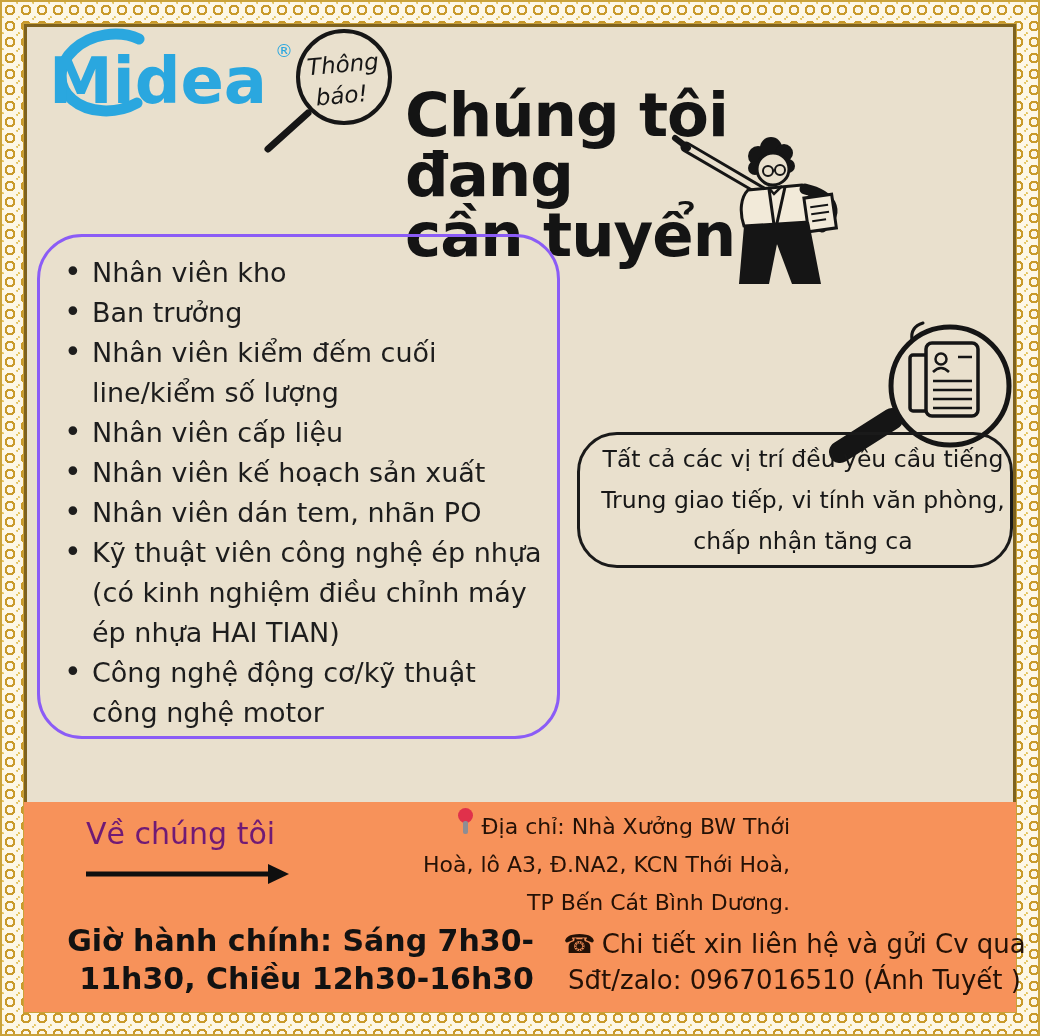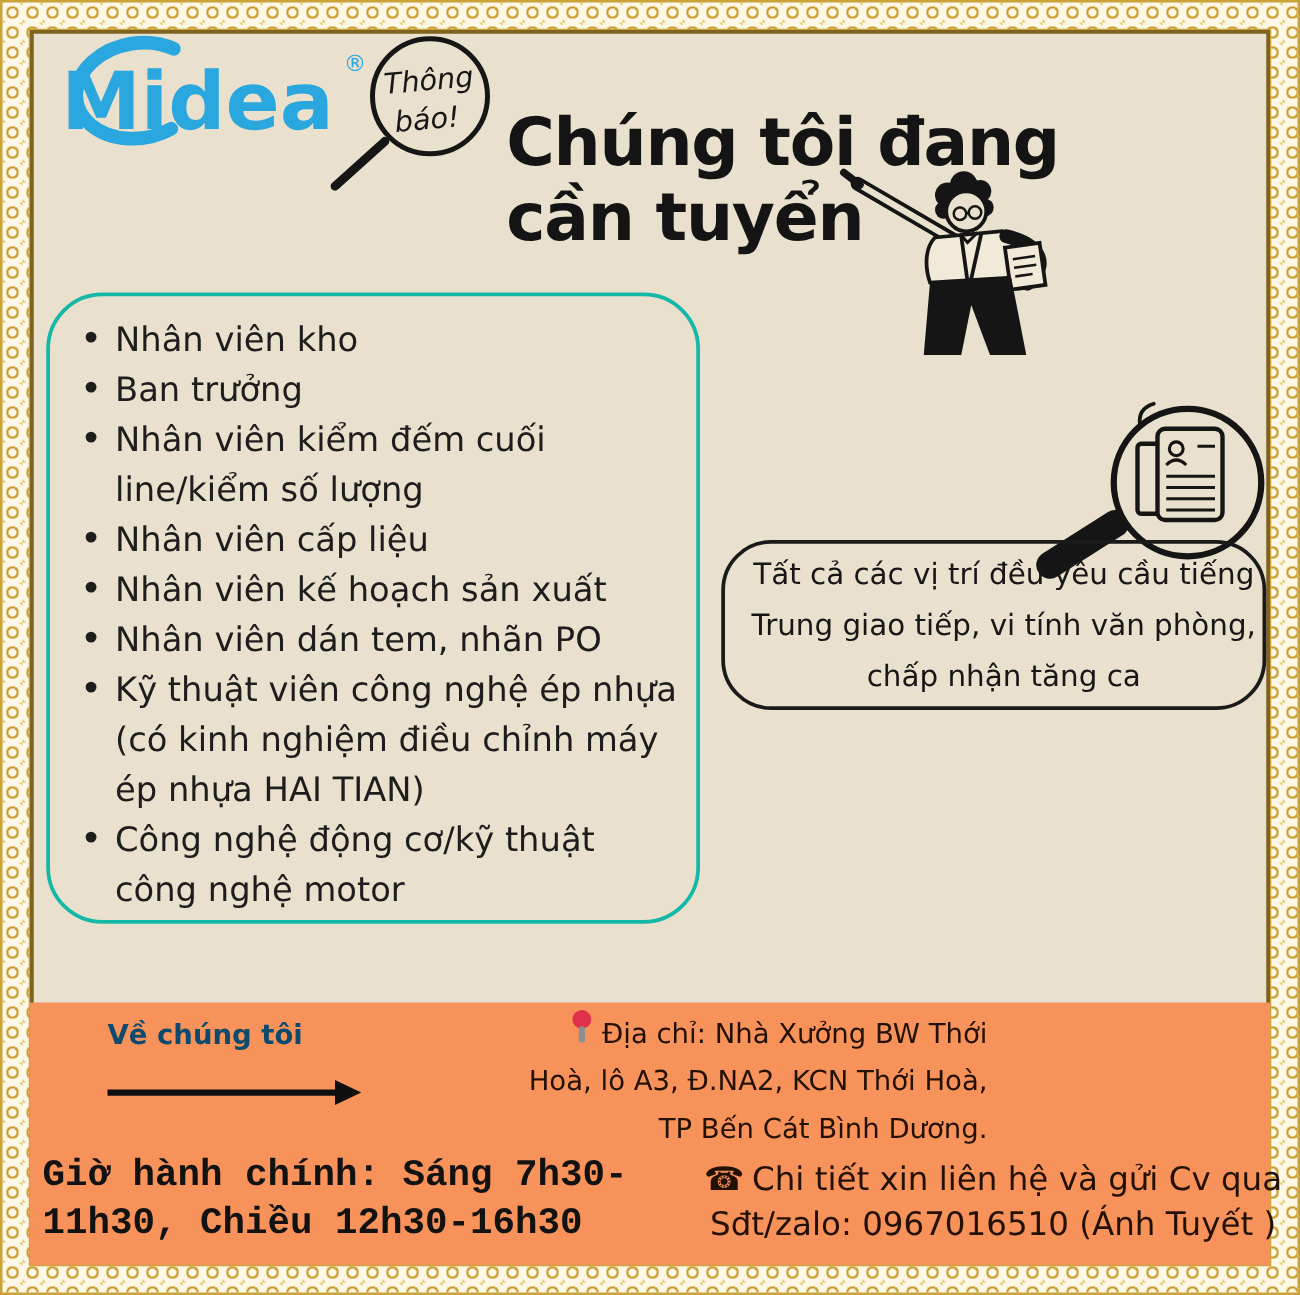--- a/index.html
+++ b/index.html
@@ -21,59 +21,59 @@
   }
   
   .logo{position:absolute;left:10px;top:0px;}
   .notice{position:absolute;left:235px;top:0px;}
   .vi-tri{
     position:absolute;left:20px;top:118px;
     font-size:46px;font-weight:800;color:#F5813C;letter-spacing:1px;
   }
   .headline{
     position:absolute;left:378px;top:58px;width:470px;
-    font-size:53px;font-weight:800;color:#141414;line-height:60px;letter-spacing:-1px;
+    font-size:61px;font-weight:800;color:#141414;line-height:60px;letter-spacing:-1px;
   }
   .person{position:absolute;left:643px;top:95px;}
   
   .jobs-box{
     position:absolute;left:10px;top:207px;width:523px;height:505px;
-    border:3px solid #14b8a6;border-radius:45px;padding:16px 14px 0 14px;
+    border:3px solid #8b5cf6;border-radius:45px;padding:16px 14px 0 14px;
   }
   .jobs-box ul{list-style:none;margin:0;padding:0;}
   .jobs-box li{
     position:relative;padding-left:38px;font-size:27px;line-height:40px;color:#1d1d1d;
   }
   .jobs-box li::before{content:"•";position:absolute;left:10px;top:-1px;font-size:30px;color:#1d1d1d;}
   
   .cv-mag{position:absolute;left:765px;top:258px;}
   
   .req-bubble{
     position:absolute;left:550px;top:405px;width:436px;height:136px;
     border:3px solid #1a1a1a;border-radius:40px;
     display:flex;flex-direction:column;justify-content:center;align-items:center;
     font-size:23.5px;font-weight:500;color:#171717;line-height:41px;white-space:nowrap;padding-left:16px;
   }
   
   .footer{
     position:absolute;left:-3px;right:-3px;bottom:-3px;top:775px;
     background:#F7925A;color:#241106;
   }
-  .about-label{position:absolute;left:62px;top:14px;font-size:22px;font-weight:700;color:#0c4a6e;}
+  .about-label{position:absolute;left:62px;top:14px;font-size:30px;font-weight:400;color:#701a75;}
   .about-arrow{position:absolute;left:60px;top:60px;}
   .address{
     position:absolute;left:246px;top:6px;width:520px;
     font-size:22px;line-height:38px;text-align:right;
   }
   .pin{display:inline-block;position:relative;width:17px;height:30px;vertical-align:-4px;margin-right:8px;}
   .pin .pin-head{position:absolute;left:1px;top:0;width:15px;height:15px;border-radius:50%;background:#E0314B;}
   .pin .pin-stem{position:absolute;left:6px;top:13px;width:5px;height:13px;background:#8d8d94;border-radius:2px;}
   .hours{
     position:absolute;left:10px;top:120px;width:500px;
-    font-size:30px;font-weight:700;line-height:38px;text-align:left;color:#121212;font-family:Liberation Mono, monospace;
+    font-size:30px;font-weight:700;line-height:38px;text-align:right;color:#121212;
   }
   .contact{
     position:absolute;left:528px;top:124px;width:485px;
     font-size:26px;line-height:36px;text-align:center;
   }
   .phone-glyph{font-size:26px;margin-right:6px;}
   svg{display:block;}
 </style>
 </head>
 <body>

